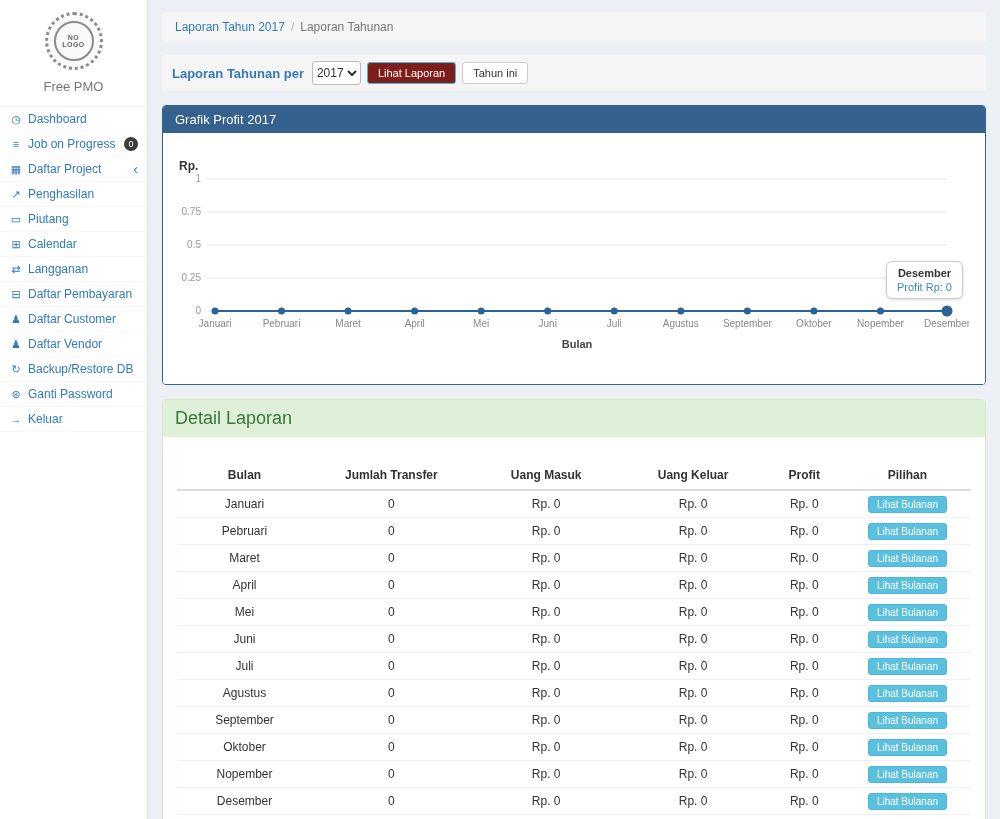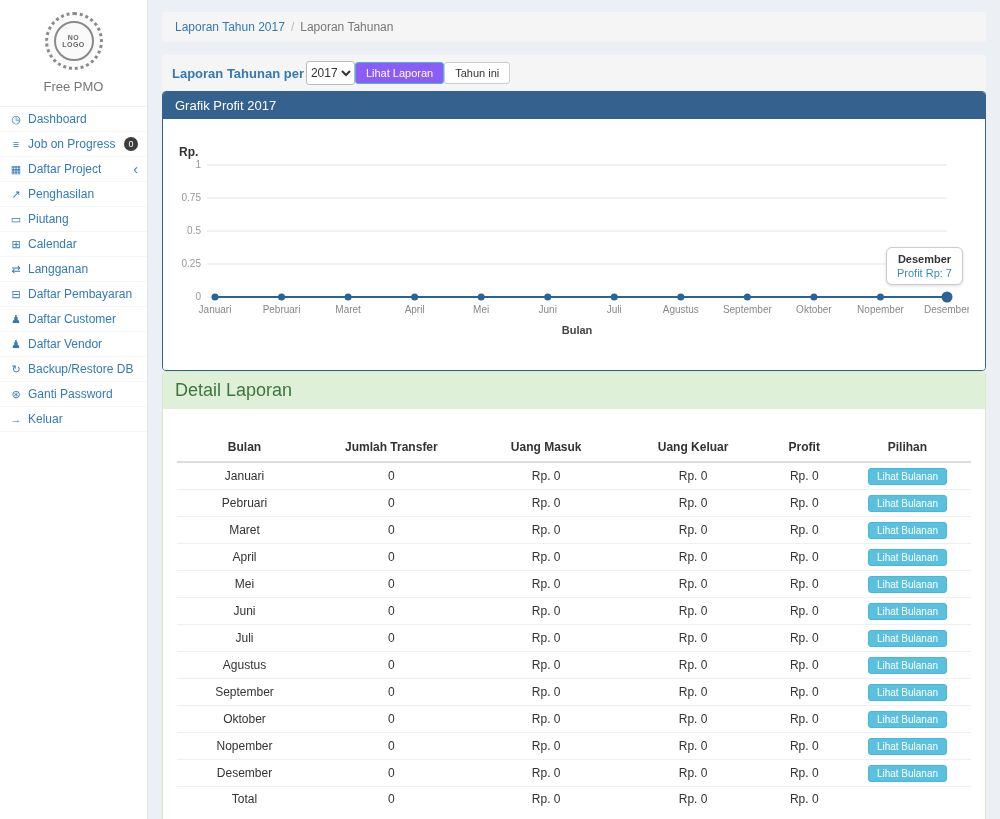--- a/index.html
+++ b/index.html
@@ -12,27 +12,27 @@
   .logo-inner{width:40px;height:40px;border-radius:50%;border:2px solid #8a8a8a;display:flex;flex-direction:column;align-items:center;justify-content:center;font-size:7px;font-weight:bold;color:#666;letter-spacing:.5px}
   .brand-name{margin-top:9px;font-size:13px;color:#777}
   .menu a{display:flex;align-items:center;gap:5px;padding:5px 9px;color:#337ab7;text-decoration:none;border-bottom:1px solid #f6f6f6;font-size:12px}
   .side-icon{width:14px;text-align:center;font-size:11px;flex-shrink:0}
   .side-badge{margin-left:auto;background:#3c3c3c;color:#fff;border-radius:50%;min-width:14px;height:14px;line-height:14px;text-align:center;font-size:9px}
   .side-chevron{margin-left:auto;color:#337ab7;font-size:14px;line-height:1}
   .content{flex:1;padding:12px 14px;background:#ecf0f5;overflow:hidden}
   .breadcrumb{background:#f5f5f5;border-radius:3px;padding:8px 13px;font-size:12px;color:#777}
   .breadcrumb a{color:#337ab7;text-decoration:none}
   .breadcrumb .sep{margin:0 6px;color:#bbb}
-  .filter-bar{margin-top:13px;background:#f5f5f5;border-radius:3px;padding:6px 10px;display:flex;align-items:center;}
+  .filter-bar{margin-top:13px;background:#f5f5f5;border-radius:3px;padding:6px 10px;display:flex;align-items:center;gap:6px}
   .filter-label{color:#337ab7;font-weight:bold;font-size:13px;margin-right:2px}
   select{height:24px;font-size:12px;border:1px solid #bbb;border-radius:3px;background:#fff;color:#333}
   .btn{font-size:11px;padding:4px 10px;border-radius:3px;cursor:pointer;border:1px solid transparent}
-  .btn-info{background:#8b5cf6;border-color:#46b8da;color:#fff}
+  .btn-info{background:#7f1d1d;border-color:#46b8da;color:#fff}
   .btn-default{background:#fff;border-color:#ccc;color:#333}
-  .panel{background:#fff;border-radius:4px}
+  .panel{margin-top:14px;background:#fff;border-radius:4px}
   .chart-panel{border:1px solid #35618e}
   .chart-heading{background:#35618e;color:#fff;padding:6px 12px;font-size:13px;border-radius:3px 3px 0 0}
   .panel-body{padding:24px 14px;background:#fff;border-radius:0 0 3px 3px}
   .chart-wrap{position:relative}
   .chart-tooltip{position:absolute;right:8px;top:104px;background:#fff;border:1px solid #ccc;border-radius:6px;padding:5px 10px;text-align:center;box-shadow:0 1px 3px rgba(0,0,0,.15)}
   .tt-title{font-weight:bold;font-size:11px;color:#333}
   .tt-value{font-size:11px;color:#3c8dbc;margin-top:2px}
   .detail-panel{border:1px solid #d6e9c6}
   .detail-heading{background:#dff0d8;color:#3c763d;padding:8px 12px;font-size:18px;border-radius:3px 3px 0 0}
   table{width:100%;border-collapse:collapse;font-size:12px}
@@ -168,21 +168,21 @@
               <circle cx="636.9090909090909" cy="154" r="3.5" fill="#2a6496"></circle>
               <text x="636.9090909090909" y="170" font-size="10" fill="#888" text-anchor="middle">Oktober</text>
               <circle cx="703.4545454545455" cy="154" r="3.5" fill="#2a6496"></circle>
               <text x="703.4545454545455" y="170" font-size="10" fill="#888" text-anchor="middle">Nopember</text>
               <circle cx="770" cy="154" r="5.5" fill="#2a6496"></circle>
               <text x="770" y="170" font-size="10" fill="#888" text-anchor="middle">Desember</text>
               <text x="400" y="191" font-size="11" font-weight="bold" fill="#444" text-anchor="middle">Bulan</text>
             </svg>
           <div class="chart-tooltip">
             <div class="tt-title">Desember</div>
-            <div class="tt-value">Profit Rp: 7</div>
+            <div class="tt-value">Profit Rp: 0</div>
           </div>
         </div>
       </div>
     </div>
 
     <div class="panel detail-panel">
       <div class="detail-heading">Detail Laporan</div>
       <div class="panel-body">
         <table id="detail-table">
             <thead>

